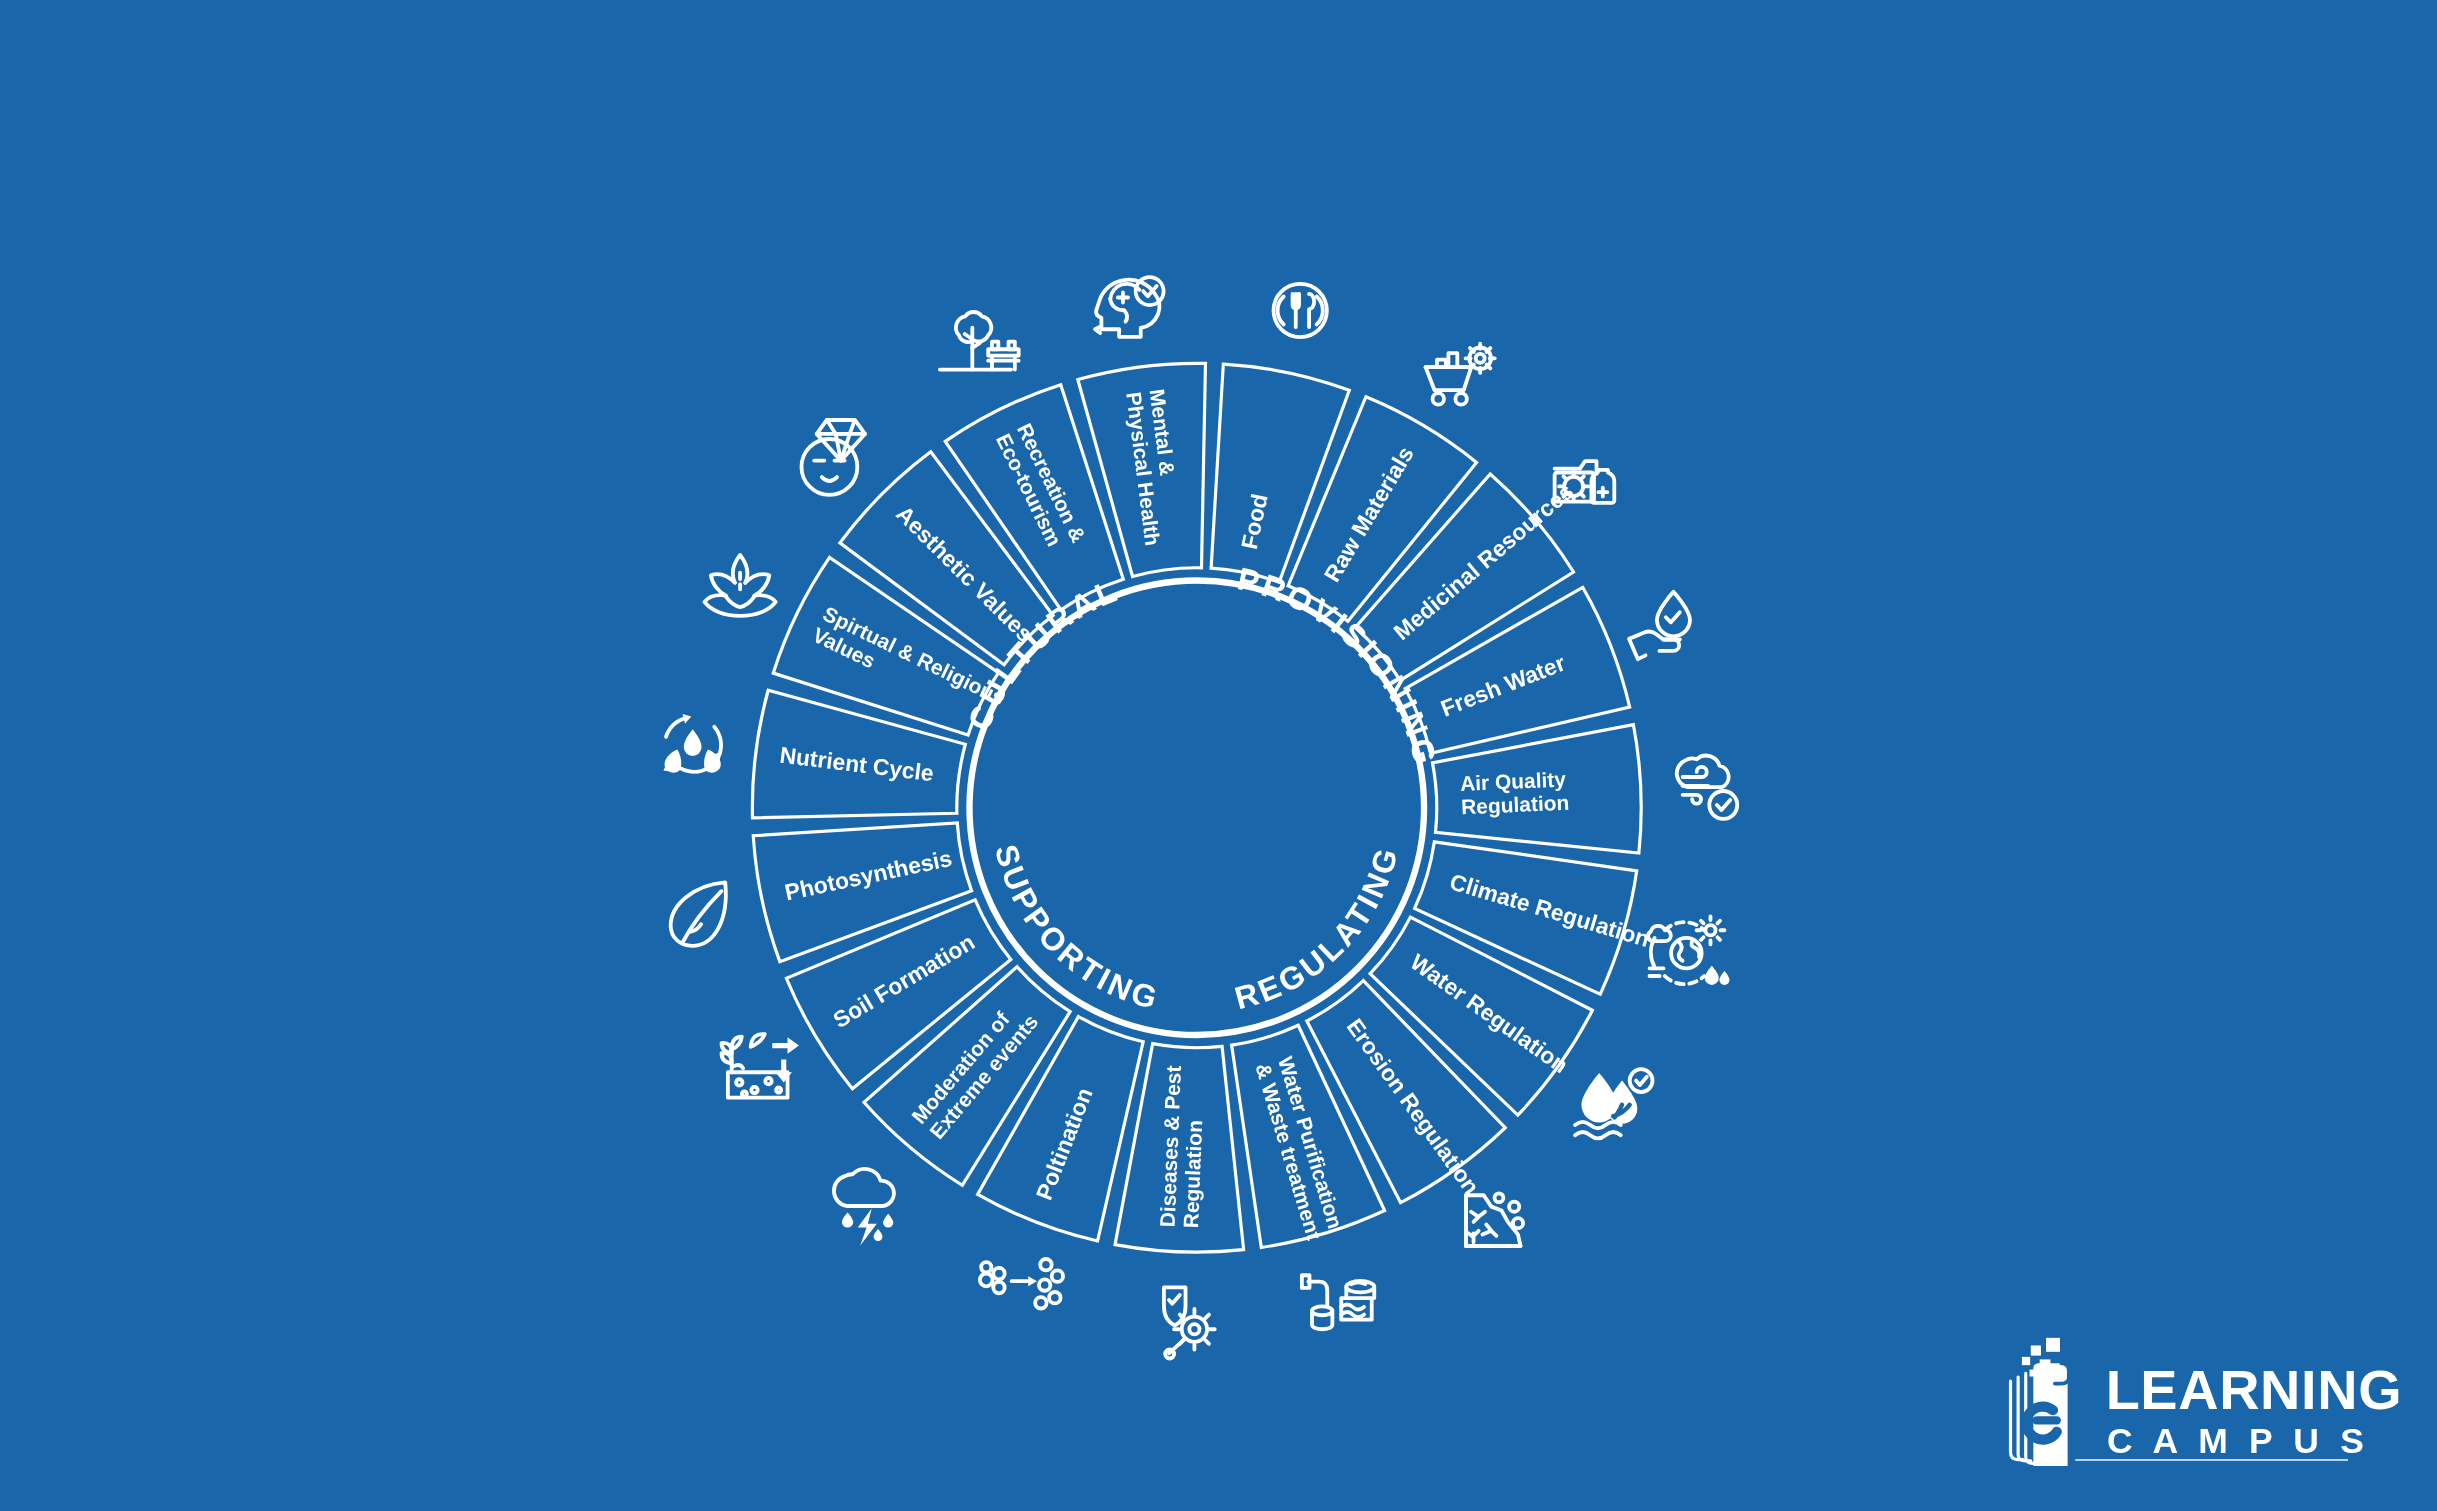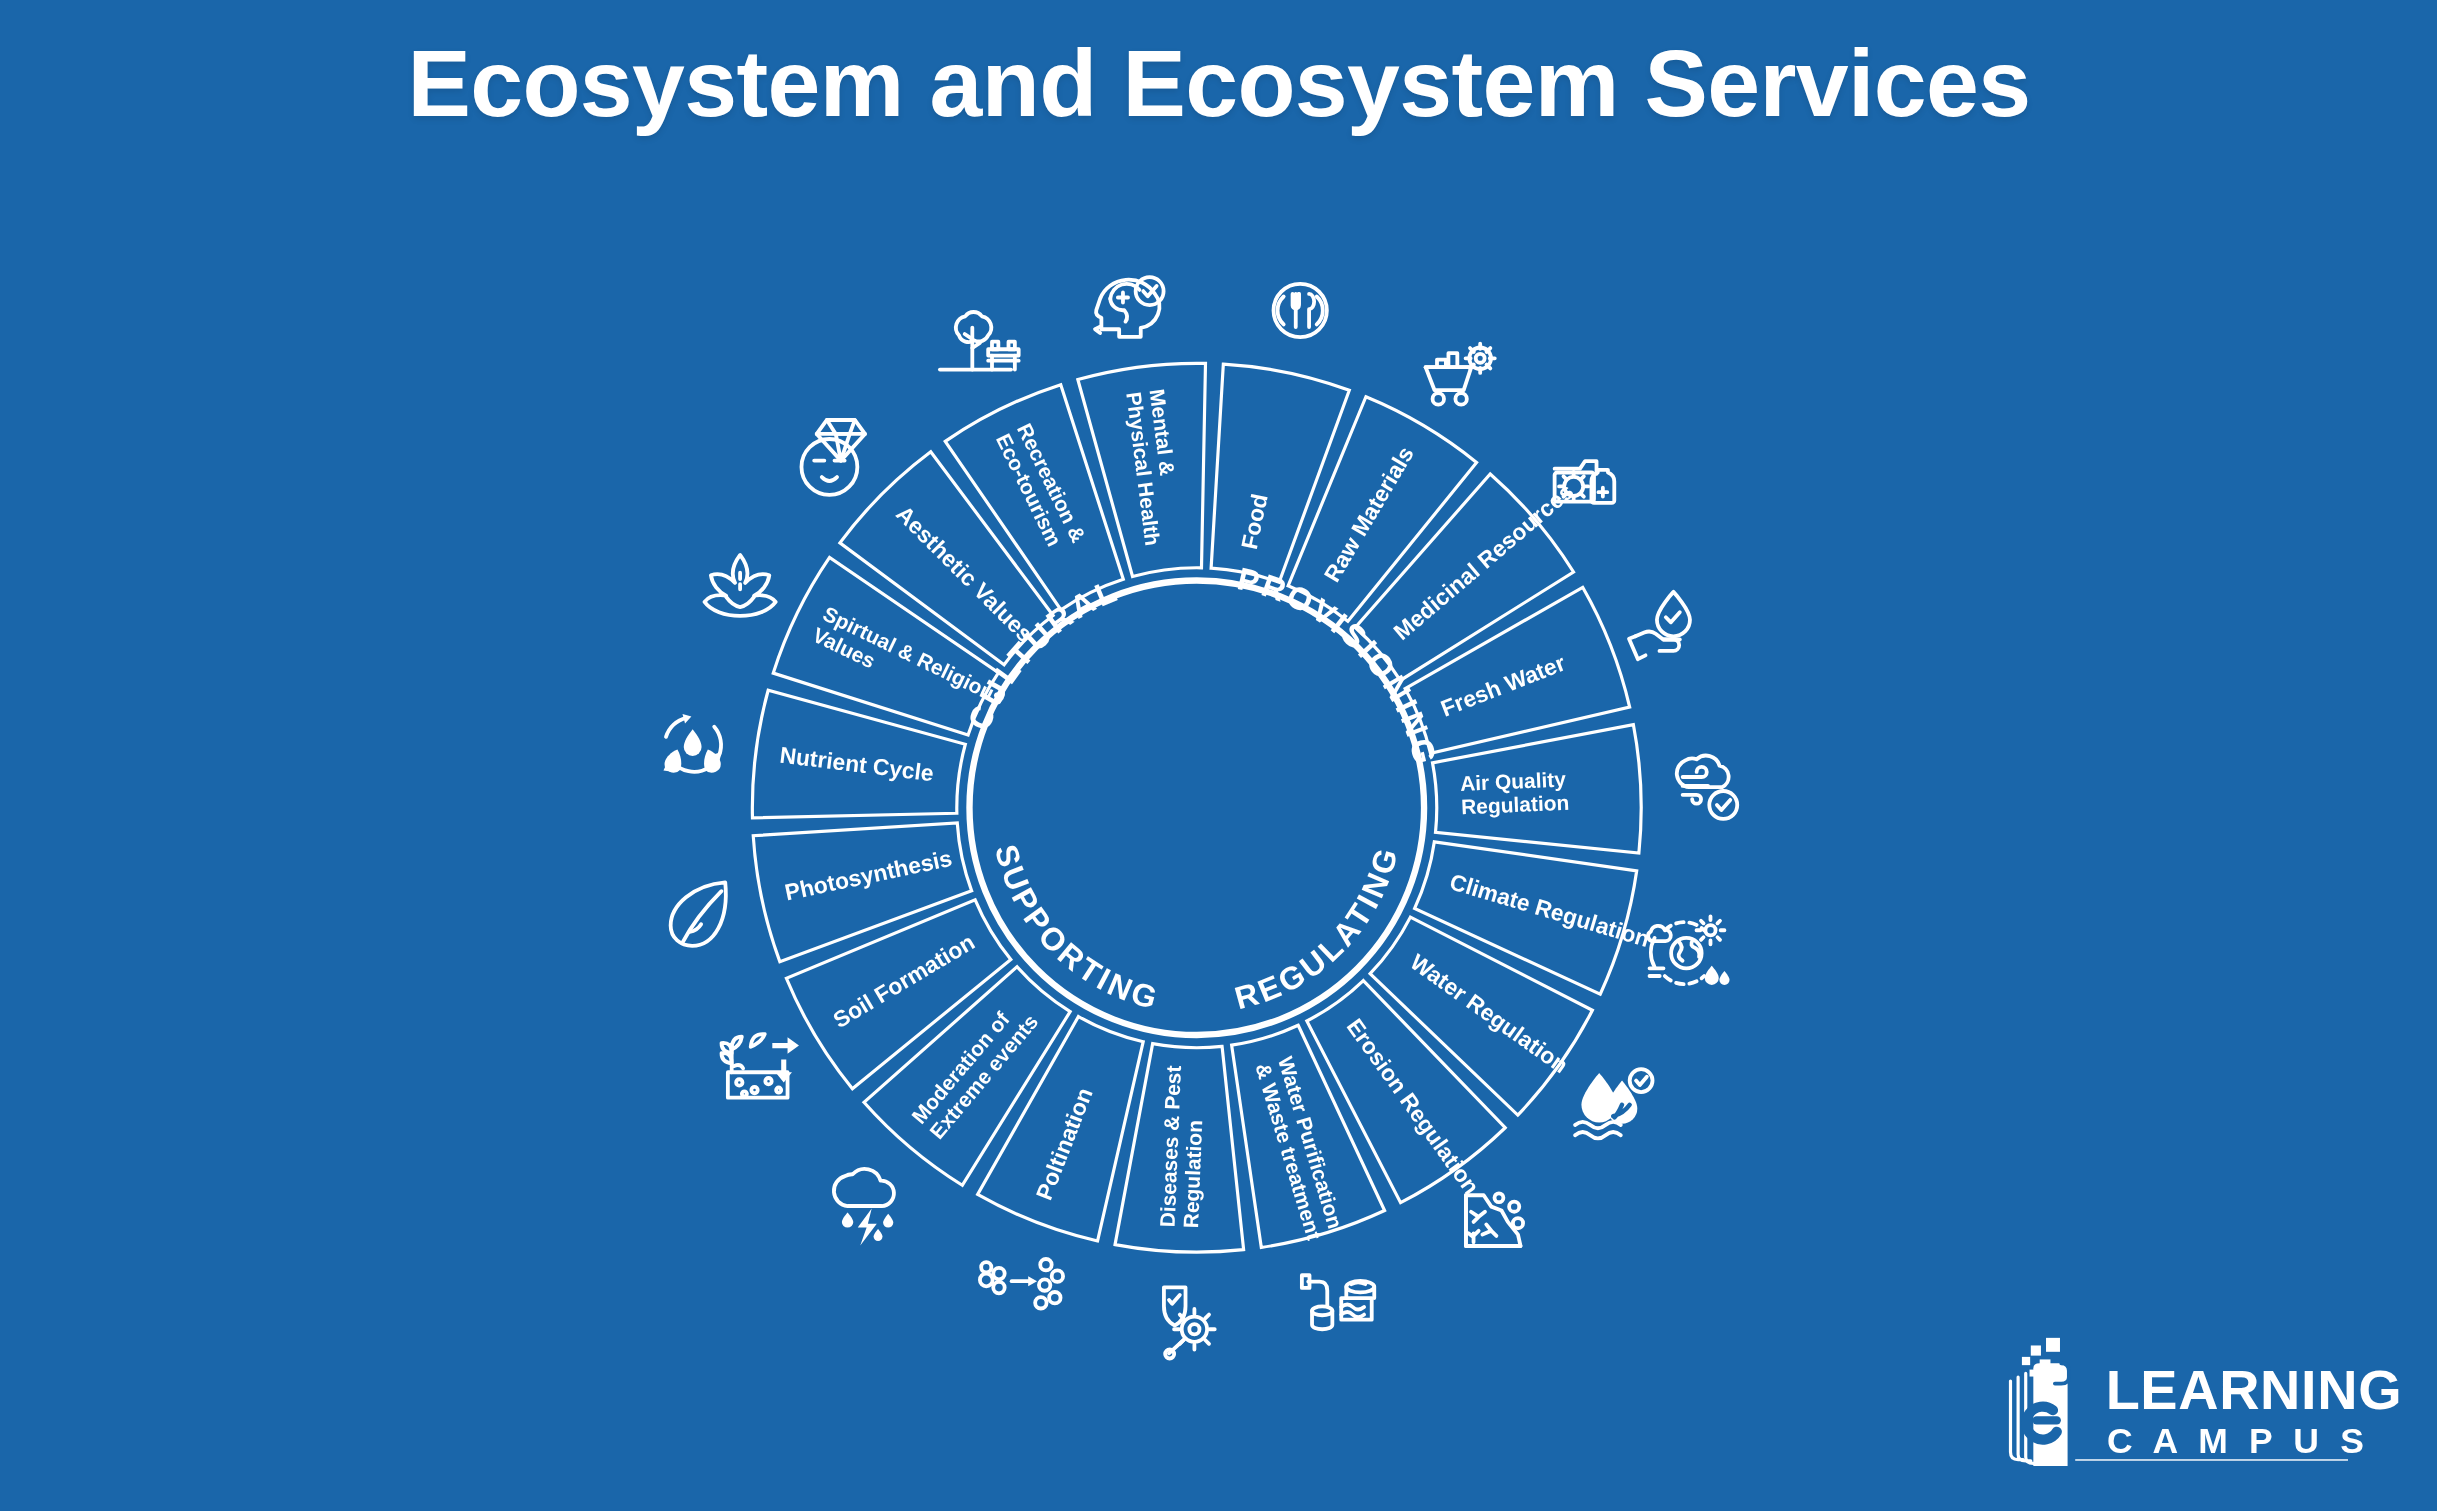--- a/index.html
+++ b/index.html
@@ -19,21 +19,20 @@
   .icn{fill:none;stroke:#ffffff;stroke-width:6;stroke-linecap:round;stroke-linejoin:round;}
   .icnf{fill:#ffffff;stroke:none;}
   #logo{position:absolute;right:38px;bottom:32px;width:406px;height:146px;}
   .lgtxt{fill:#ffffff;font-family:"Liberation Sans",sans-serif;font-weight:bold;}
 </style>
 </head>
 <body>
 
 <div id="stage">
 
-  <div id="title">Ecosystem and Ecosystem Services</div>
 
   <svg id="wheel" viewBox="0 0 3840 2381">
     <defs id="arcdefs">
         <path id="catpath0" d="M1921.5849621436787 923.9173366211044 A350 350 0 0 1 2233.0826633788956 1235.4150378563213" fill="none"></path>
         <path id="catpath1" d="M1918.8672220987198 1594.2250940993206 A324 324 0 0 0 2207.2250940993204 1305.8672220987198" fill="none"></path>
         <path id="catpath2" d="M1562.7749059006794 1305.8672220987198 A324 324 0 0 0 1851.1327779012804 1594.2250940993206" fill="none"></path>
         <path id="catpath3" d="M1536.9173366211044 1235.4150378563215 A350 350 0 0 1 1848.4150378563213 923.9173366211044" fill="none"></path>
       </defs>
     <g id="segments">
         <path d="M1907.5737851577594 894.6746440753666 L1926.8033058477026 573.2493408803084 A700 700 0 0 1 2125.2296365548063 614.512569153793 L2014.7240037395954 916.9567873430483 A378 378 0 0 0 1907.5737851577594 894.6746440753666 Z" class="seg"></path>

